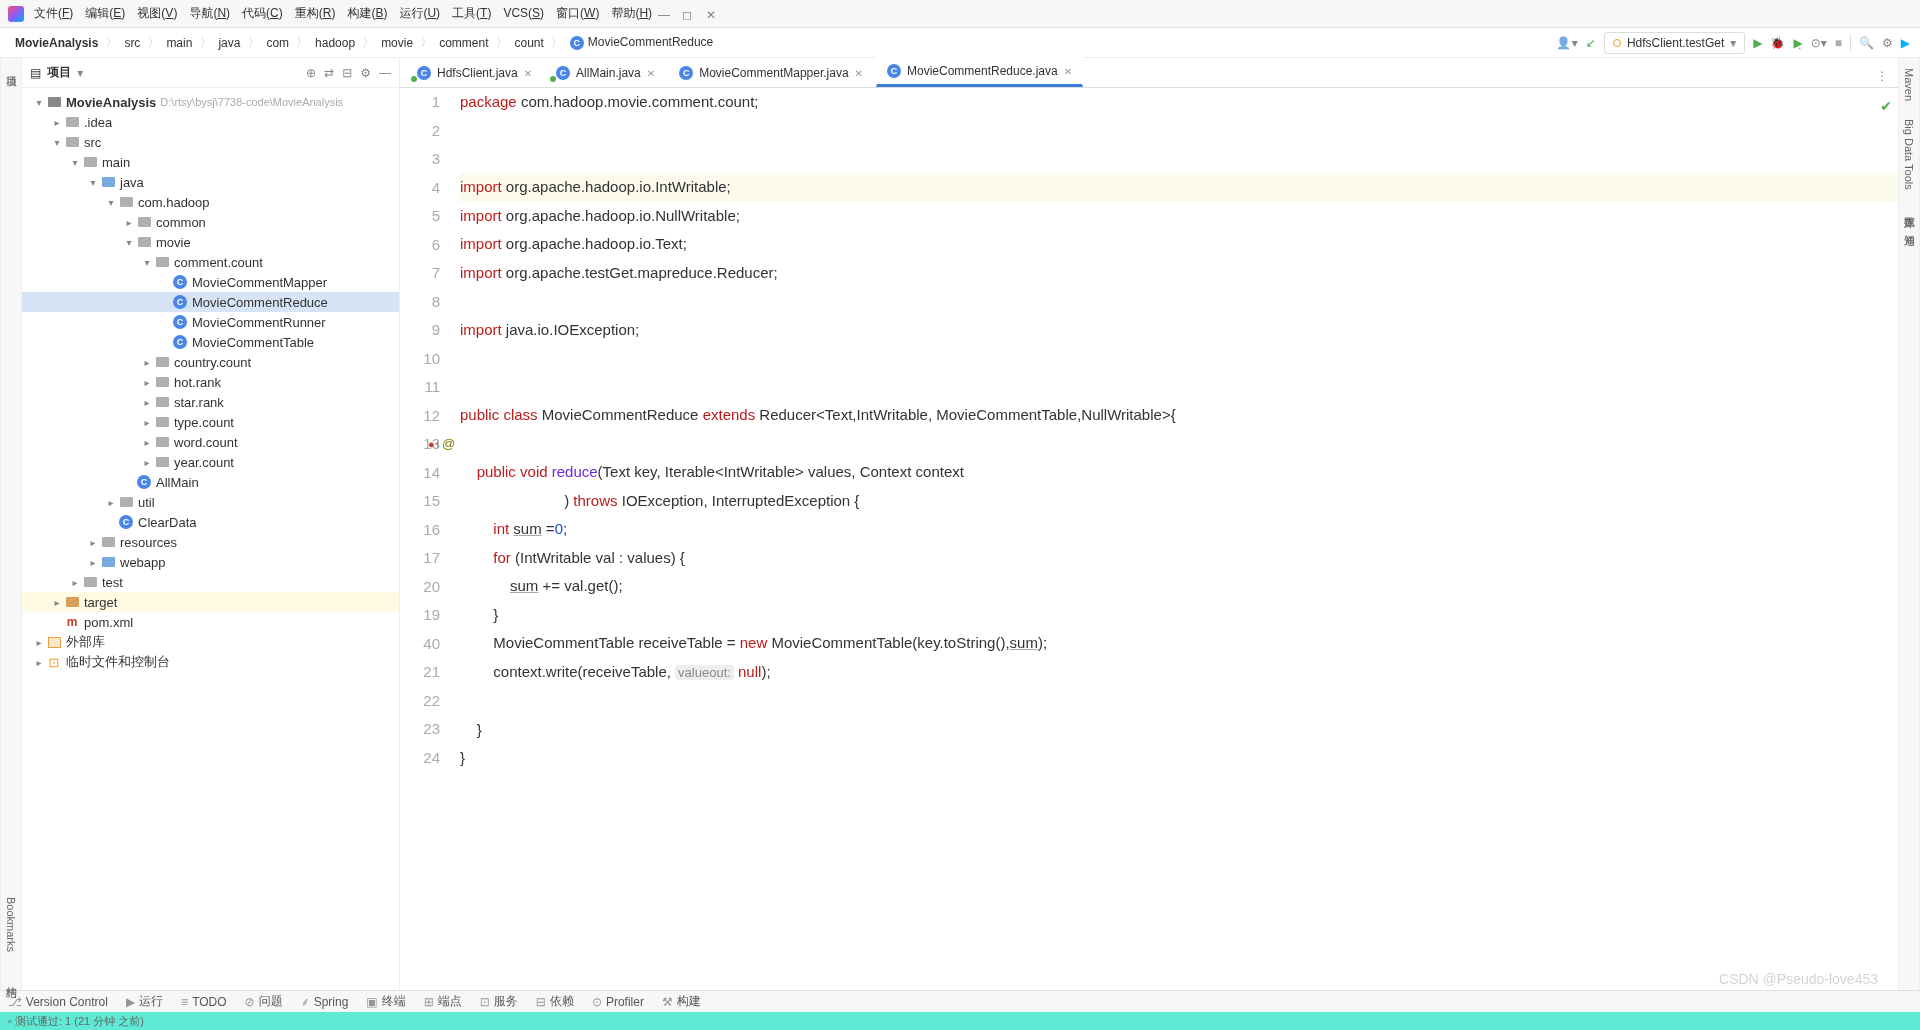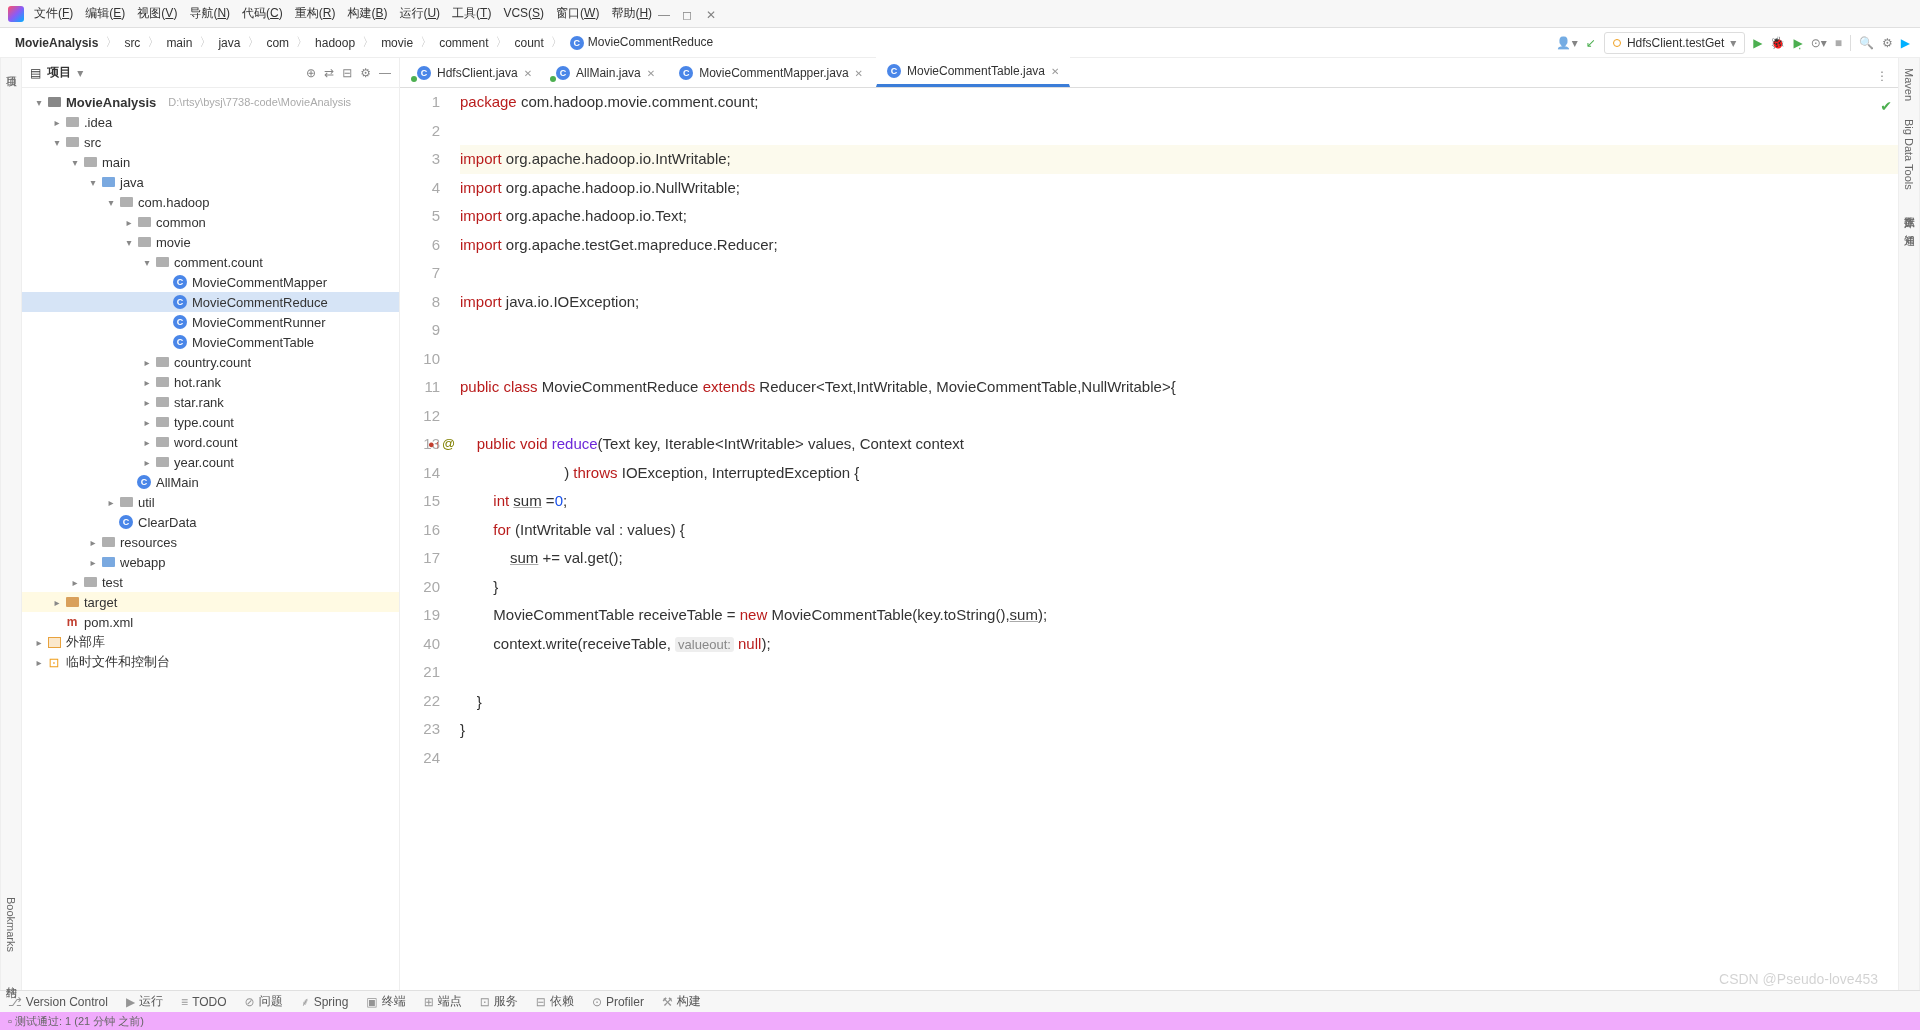--- a/index.html
+++ b/index.html
@@ -27,51 +27,51 @@
 .sb-hdr { height:30px; display:flex; align-items:center; padding:0 8px; border-bottom:1px solid #eee; justify-content:space-between; }
 .sb-hdr-l { display:flex; align-items:center; gap:6px; }
 .sb-hdr-r { display:flex; gap:8px; opacity:.6; }
 .sb-hdr-r span { cursor:pointer; }
 .tree { flex:1; overflow:auto; font-size:13px; padding-top:4px; }
 .tn { display:flex; align-items:center; height:20px; padding-right:4px; cursor:pointer; white-space:nowrap; }
 .tn .arr { width:14px; text-align:center; color:#888; font-size:10px; }
 .tn .ic { width:16px; height:16px; margin-right:4px; display:inline-flex; align-items:center; justify-content:center; }
 .tn .lbl { color:#333; }
 .tn .lbl.bold { font-weight:bold; }
-.tn .path { color:#aaa; margin-left:12px; font-size:11px; }
+.tn .path { color:#aaa; margin-left:4px; font-size:11px; }
 .tn.sel { background:#d6e4f6; }
 .tn.hl { background:#fffae3; }
 .fld { background:#b0b0b0; width:13px; height:10px; display:inline-block; border-radius:1px; position:relative; }
 .fld.blue { background:#7aa9e0; }
 .fld.orange { background:#d9a05b; }
 .cls { width:14px; height:14px; background:#4a86e8; border-radius:50%; color:#fff; font-size:9px; display:inline-flex; align-items:center; justify-content:center; font-weight:bold; }
 .mvn { color:#c13e2f; font-weight:bold; font-size:12px; }
 .lib { width:13px; height:11px; border:1px solid #e8a23d; background:#fbe8cc; display:inline-block; }
 .editor-wrap { flex:1; display:flex; flex-direction:column; min-width:0; }
 .tabs { height:30px; display:flex; align-items:flex-end; border-bottom:1px solid #ddd; padding:0 6px; gap:2px; }
 .tab { display:flex; align-items:center; gap:6px; padding:6px 10px; border:1px solid transparent; cursor:pointer; font-size:12px; position:relative; }
 .tab.active { border-bottom:3px solid #3b7dd8; background:#fff; }
 .tab .x { opacity:.5; font-size:10px; }
 .tab .green-dot { width:6px; height:6px; background:#4caf50; border-radius:50%; display:inline-block; position:absolute; left:4px; bottom:4px; }
 .code-area { flex:1; display:flex; font-family:'JetBrains Mono',Consolas,monospace; font-size:15px; line-height:28.5px; overflow:hidden; position:relative; }
 .gutter { width:60px; text-align:right; color:#aaa; padding-right:20px; user-select:none; }
 .gutter div { position:relative; }
 .code { flex:1; white-space:pre; color:#333; position:relative; }
-.line3 { background:#fcfaed; display:inline-block; width:100%; }
+.line3 { background:#fcfaed; display:inline-block; width:100%;margin-top:28px; }
 .kw { color:#b91c1c; }
 .num { color:#1750eb; }
 .var-u { text-decoration:underline; text-decoration-color:#aaa; }
 .param-hint { background:#eee; color:#888; border-radius:3px; padding:0 3px; font-size:13px; }
 .override-ico { color:#c13e2f; left:28px; position:absolute; font-size:11px; }
 .at-ico { color:#808000; position:absolute; left:42px; font-size:13px; }
 .inspect { position:absolute; right:6px; top:4px; color:#4caf50; font-size:14px; }
 .bottom-bar { height:22px; background:#f7f7f7; border-top:1px solid #e0e0e0; display:flex; align-items:center; padding:0 8px; gap:18px; font-size:12px; }
 .bb-item { display:flex; align-items:center; gap:4px; cursor:pointer; color:#555; }
 .bb-item .ic2 { opacity:.6; }
-.status-bar { height:18px; background:#f0abfc; display:flex; align-items:center; padding:0 8px; font-size:11px; color:#666; justify-content:space-between; }
+.status-bar { height:18px; background:#5eead4; display:flex; align-items:center; padding:0 8px; font-size:11px; color:#666; justify-content:space-between; }
 .watermark { position:absolute; right:20px; bottom:-3px; color:rgba(0,0,0,.18); font-size:14px; pointer-events:none; }
 .ctx-more { margin-left:auto; padding:4px; opacity:.6; cursor:pointer; }
 </style>
 </head>
 <body>
 
 <div class="titlebar">
   <div class="tb-left">
     <span class="tb-icon"></span>
     <span id="menu-host"><span class="menu-item">文件(<u>F</u>)</span><span class="menu-item">编辑(<u>E</u>)</span><span class="menu-item">视图(<u>V</u>)</span><span class="menu-item">导航(<u>N</u>)</span><span class="menu-item">代码(<u>C</u>)</span><span class="menu-item">重构(<u>R</u>)</span><span class="menu-item">构建(<u>B</u>)</span><span class="menu-item">运行(<u>U</u>)</span><span class="menu-item">工具(<u>T</u>)</span><span class="menu-item">VCS(<u>S</u>)</span><span class="menu-item">窗口(<u>W</u>)</span><span class="menu-item">帮助(<u>H</u>)</span></span>
@@ -369,21 +369,21 @@
           <span>AllMain.java</span>
           <span class="x">✕</span>
         </div>
         <div class="tab">
           <span class="cls">C</span>
           <span>MovieCommentMapper.java</span>
           <span class="x">✕</span>
         </div>
         <div class="tab active">
           <span class="cls">C</span>
-          <span>MovieCommentTable.java</span>
+          <span>MovieCommentReduce.java</span>
           <span class="x">✕</span>
         </div>
         <span class="ctx-more">⋮</span>
       </div>
     <div class="code-area">
       <span class="inspect">✔</span>
       <div class="gutter">
         <div>1</div>
           <div>2</div>
           <div>3</div>

